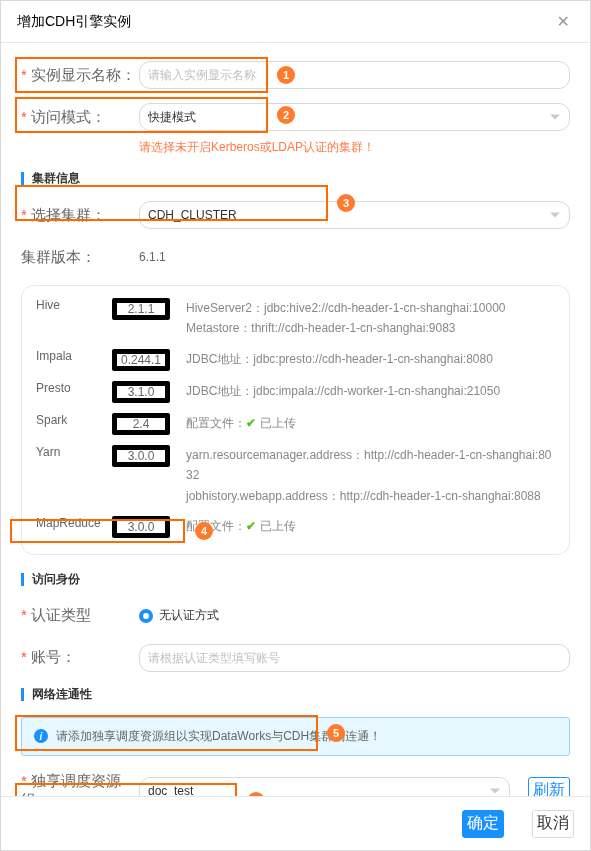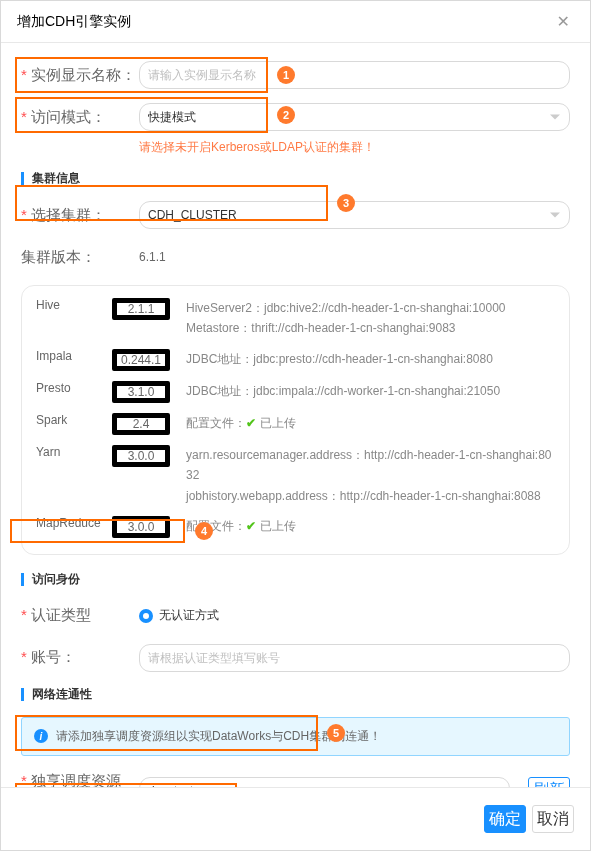--- a/index.html
+++ b/index.html
@@ -31,21 +31,21 @@
 .cver{width:58px;height:22px;border:5px solid #000000;border-radius:2px;display:flex;align-items:center;justify-content:center;margin-right:16px;background:#fff;font-size:12px;flex-shrink:0}
 .cdesc{flex:1;line-height:1.7;color:#888;word-break:break-all}
 .check{color:#52c41a;font-weight:bold;margin-right:4px}
 .radio-wrap{display:flex;align-items:center}
 .radio-dot{width:14px;height:14px;border-radius:50%;border:4px solid #1890ff;background:#fff;margin-right:6px}
 .alert{background:#e6f7ff;border:1px solid #91d5ff;border-radius:3px;padding:10px 12px;display:flex;align-items:center;margin-bottom:16px;color:#666}
 .alert-icon{width:14px;height:14px;border-radius:50%;background:#1890ff;color:#fff;display:flex;align-items:center;justify-content:center;font-size:10px;margin-right:8px;font-style:italic;font-weight:bold;flex-shrink:0}
 .btn{height:28px;padding:0 4px;border-radius:3px;font-size:16px;cursor:pointer;display:inline-flex;align-items:center;justify-content:center;border:1px solid #d9d9d9;background:#fff;color:#333}
 .btn-primary{background:#1890ff;border-color:#1890ff;color:#fff}
 .btn-outline-primary{border-color:#1890ff;color:#1890ff;background:#fff}
-.modal-footer{height:63px;border-top:1px solid #e8e8e8;display:flex;align-items:center;justify-content:flex-end;padding:0 16px;gap:6px}
+.modal-footer{height:54px;border-top:1px solid #e8e8e8;display:flex;align-items:center;justify-content:flex-end;padding:0 16px;gap:28px}
 .hl{position:absolute;border:2px solid #ff6a00;pointer-events:none;z-index:5}
 .badge{position:absolute;width:18px;height:18px;border-radius:50%;background:#ff7a2d;color:#fff;font-size:11px;font-weight:bold;display:flex;align-items:center;justify-content:center;z-index:6}
 .rg-row{display:flex;align-items:center;gap:18px}
 .rg-row .select-wrap{flex:1}
 </style>
 </head>
 <body>
 
 <div class="modal">
   <div class="modal-header">

